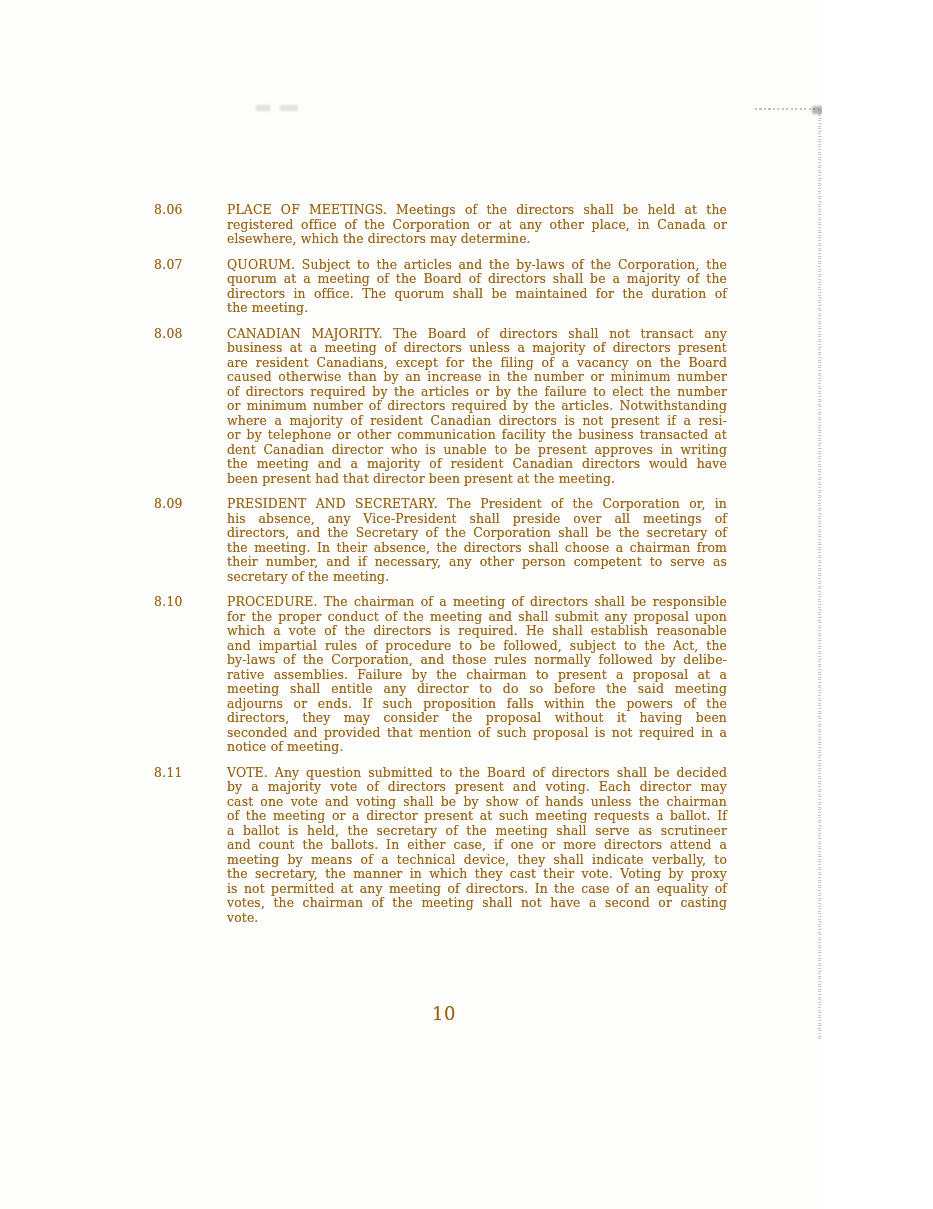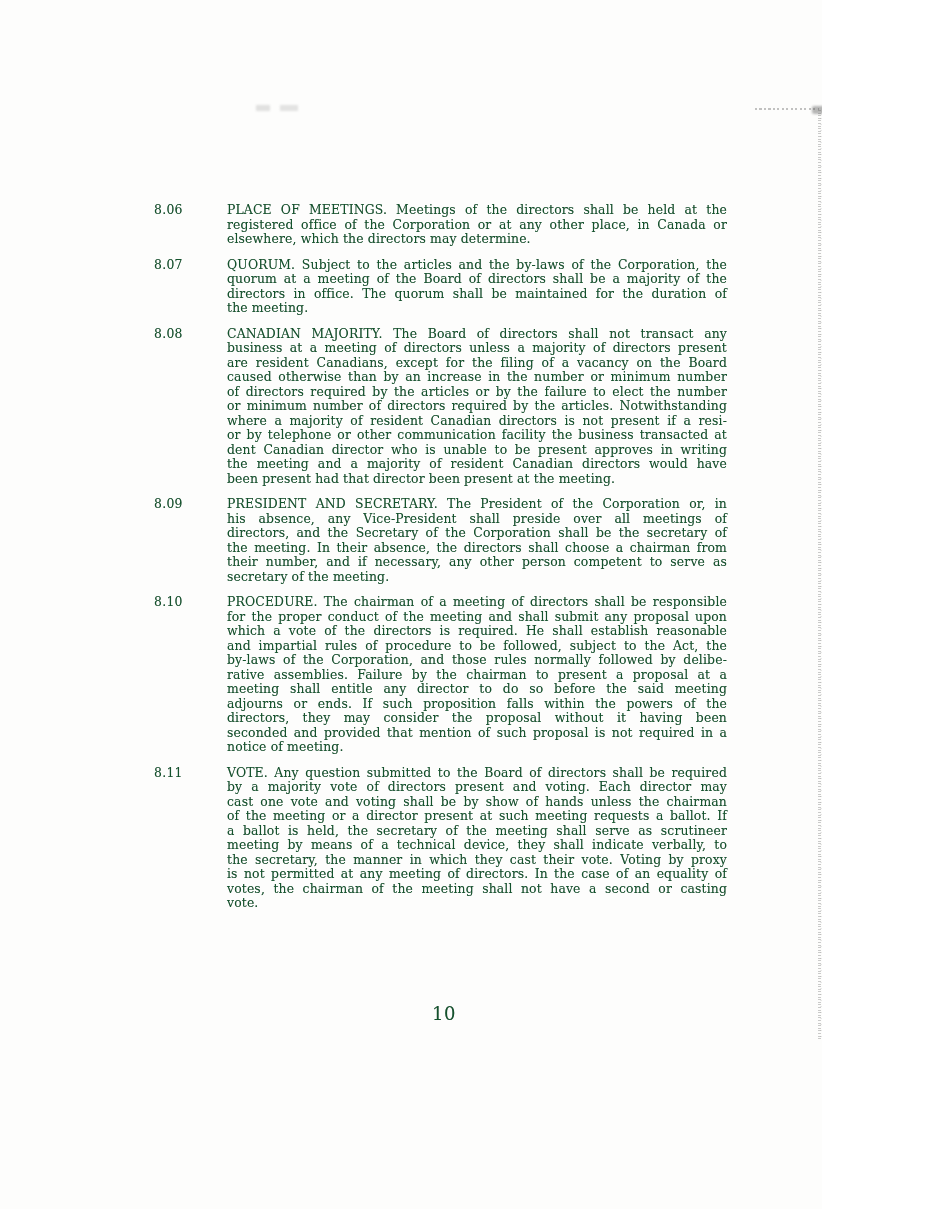--- a/index.html
+++ b/index.html
@@ -2,21 +2,21 @@
 <html><head>
 <meta charset="utf-8">
 <style>
   html, body { margin: 0; padding: 0; background: #ffffff; }
   .page {
     position: relative;
     width: 822px;
     height: 1209px;
     background: #fdfdfc;
     font-family: "DejaVu Serif", serif;
-    color: #14532d;
+    color: #a16207;
     overflow: hidden;
     text-shadow: 0 0 0.5px rgba(80,80,80,0.45);
   }
   .content {
     position: absolute;
     left: 154px;
     top: 203px;
     width: 573px;
   }
   .section { display: flex; margin-bottom: 11px; }
@@ -167,25 +167,26 @@
           <div class="line">adjourns or ends. If such proposition falls within the powers of the</div>
           <div class="line">directors, they may consider the proposal without it having been</div>
           <div class="line">seconded and provided that mention of such proposal is not required in a</div>
           <div class="line last">notice of meeting.</div>
         </div>
   </section>
 
   <section class="section">
     <div class="sec-num">8.11</div>
     <div class="sec-text">
-          <div class="line">VOTE. Any question submitted to the Board of directors shall be required</div>
+          <div class="line">VOTE. Any question submitted to the Board of directors shall be decided</div>
           <div class="line">by a majority vote of directors present and voting. Each director may</div>
           <div class="line">cast one vote and voting shall be by show of hands unless the chairman</div>
           <div class="line">of the meeting or a director present at such meeting requests a ballot. If</div>
           <div class="line">a ballot is held, the secretary of the meeting shall serve as scrutineer</div>
+          <div class="line">and count the ballots. In either case, if one or more directors attend a</div>
           <div class="line">meeting by means of a technical device, they shall indicate verbally, to</div>
           <div class="line">the secretary, the manner in which they cast their vote. Voting by proxy</div>
           <div class="line">is not permitted at any meeting of directors. In the case of an equality of</div>
           <div class="line">votes, the chairman of the meeting shall not have a second or casting</div>
           <div class="line last">vote.</div>
         </div>
   </section>
 </main>
 
   <div class="page-number">10</div>

